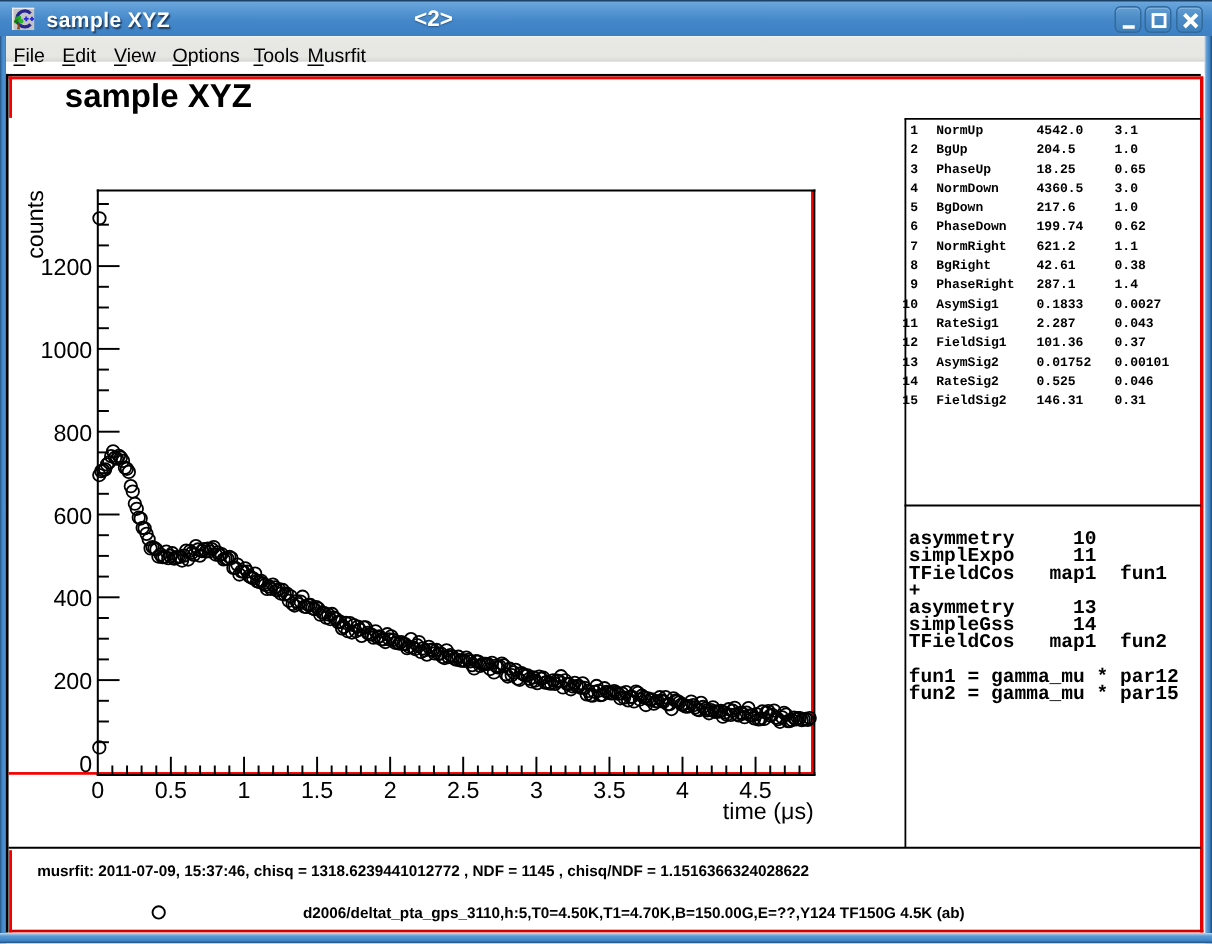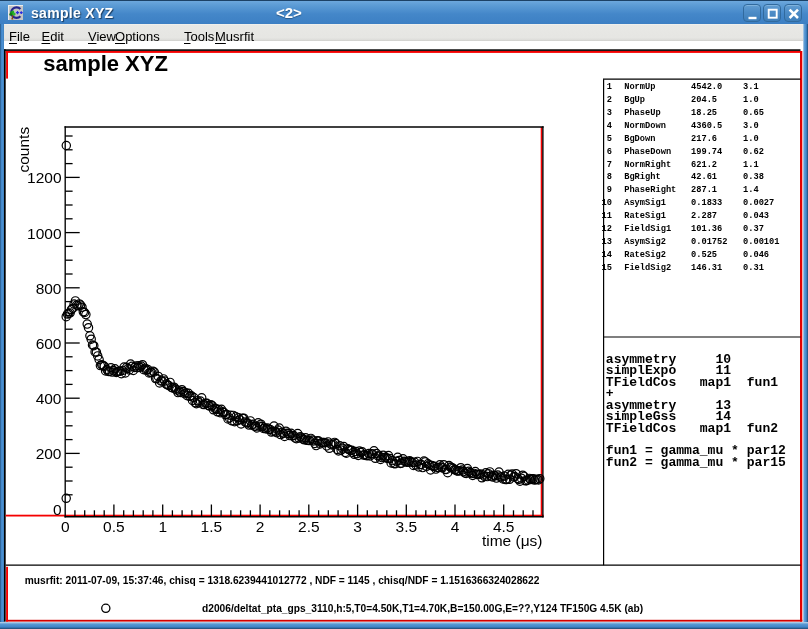--- a/index.html
+++ b/index.html
@@ -58,24 +58,24 @@
     </div>
  <div class="wbtn" id="bcls">
       <svg width="18" height="18">
         <path d="M 4.6 4.6 L 13 13 M 13 4.6 L 4.6 13" stroke="#fff" stroke-width="2.6"></path>
       </svg>
     </div>
 </div>
 <div id="menubar">
  <span class="mi" style="left:5px"><u>F</u>ile</span>
  <span class="mi" style="left:37.5px"><u>E</u>dit</span>
- <span class="mi" style="left:84px"><u>V</u>iew</span>
+ <span class="mi" style="left:72px"><u>V</u>iew</span>
  <span class="mi" style="left:111px"><u>O</u>ptions</span>
- <span class="mi" style="left:180px"><u>T</u>ools</span>
- <span class="mi" style="left:211px"><u>M</u>usrfit</span>
+ <span class="mi" style="left:165px"><u>T</u>ools</span>
+ <span class="mi" style="left:201px"><u>M</u>usrfit</span>
  <span class="mi" style="left:808px"><u>H</u>elp</span>
 </div>
 <div id="frameL"></div>
 <div id="frameR"></div>
 <div id="frameB"></div>
 <div id="cborder"></div>
 <svg id="plot" width="808" height="629" style="position:absolute;left:0;top:0">
 <rect x="4.0" y="49.3" width="796.5" height="1.6" fill="#000"></rect>
 <rect x="4.0" y="49.3" width="1.7" height="572.4" fill="#000"></rect>
 <rect x="5.7" y="51.0" width="796.3" height="1.9" fill="#f50000"></rect>

